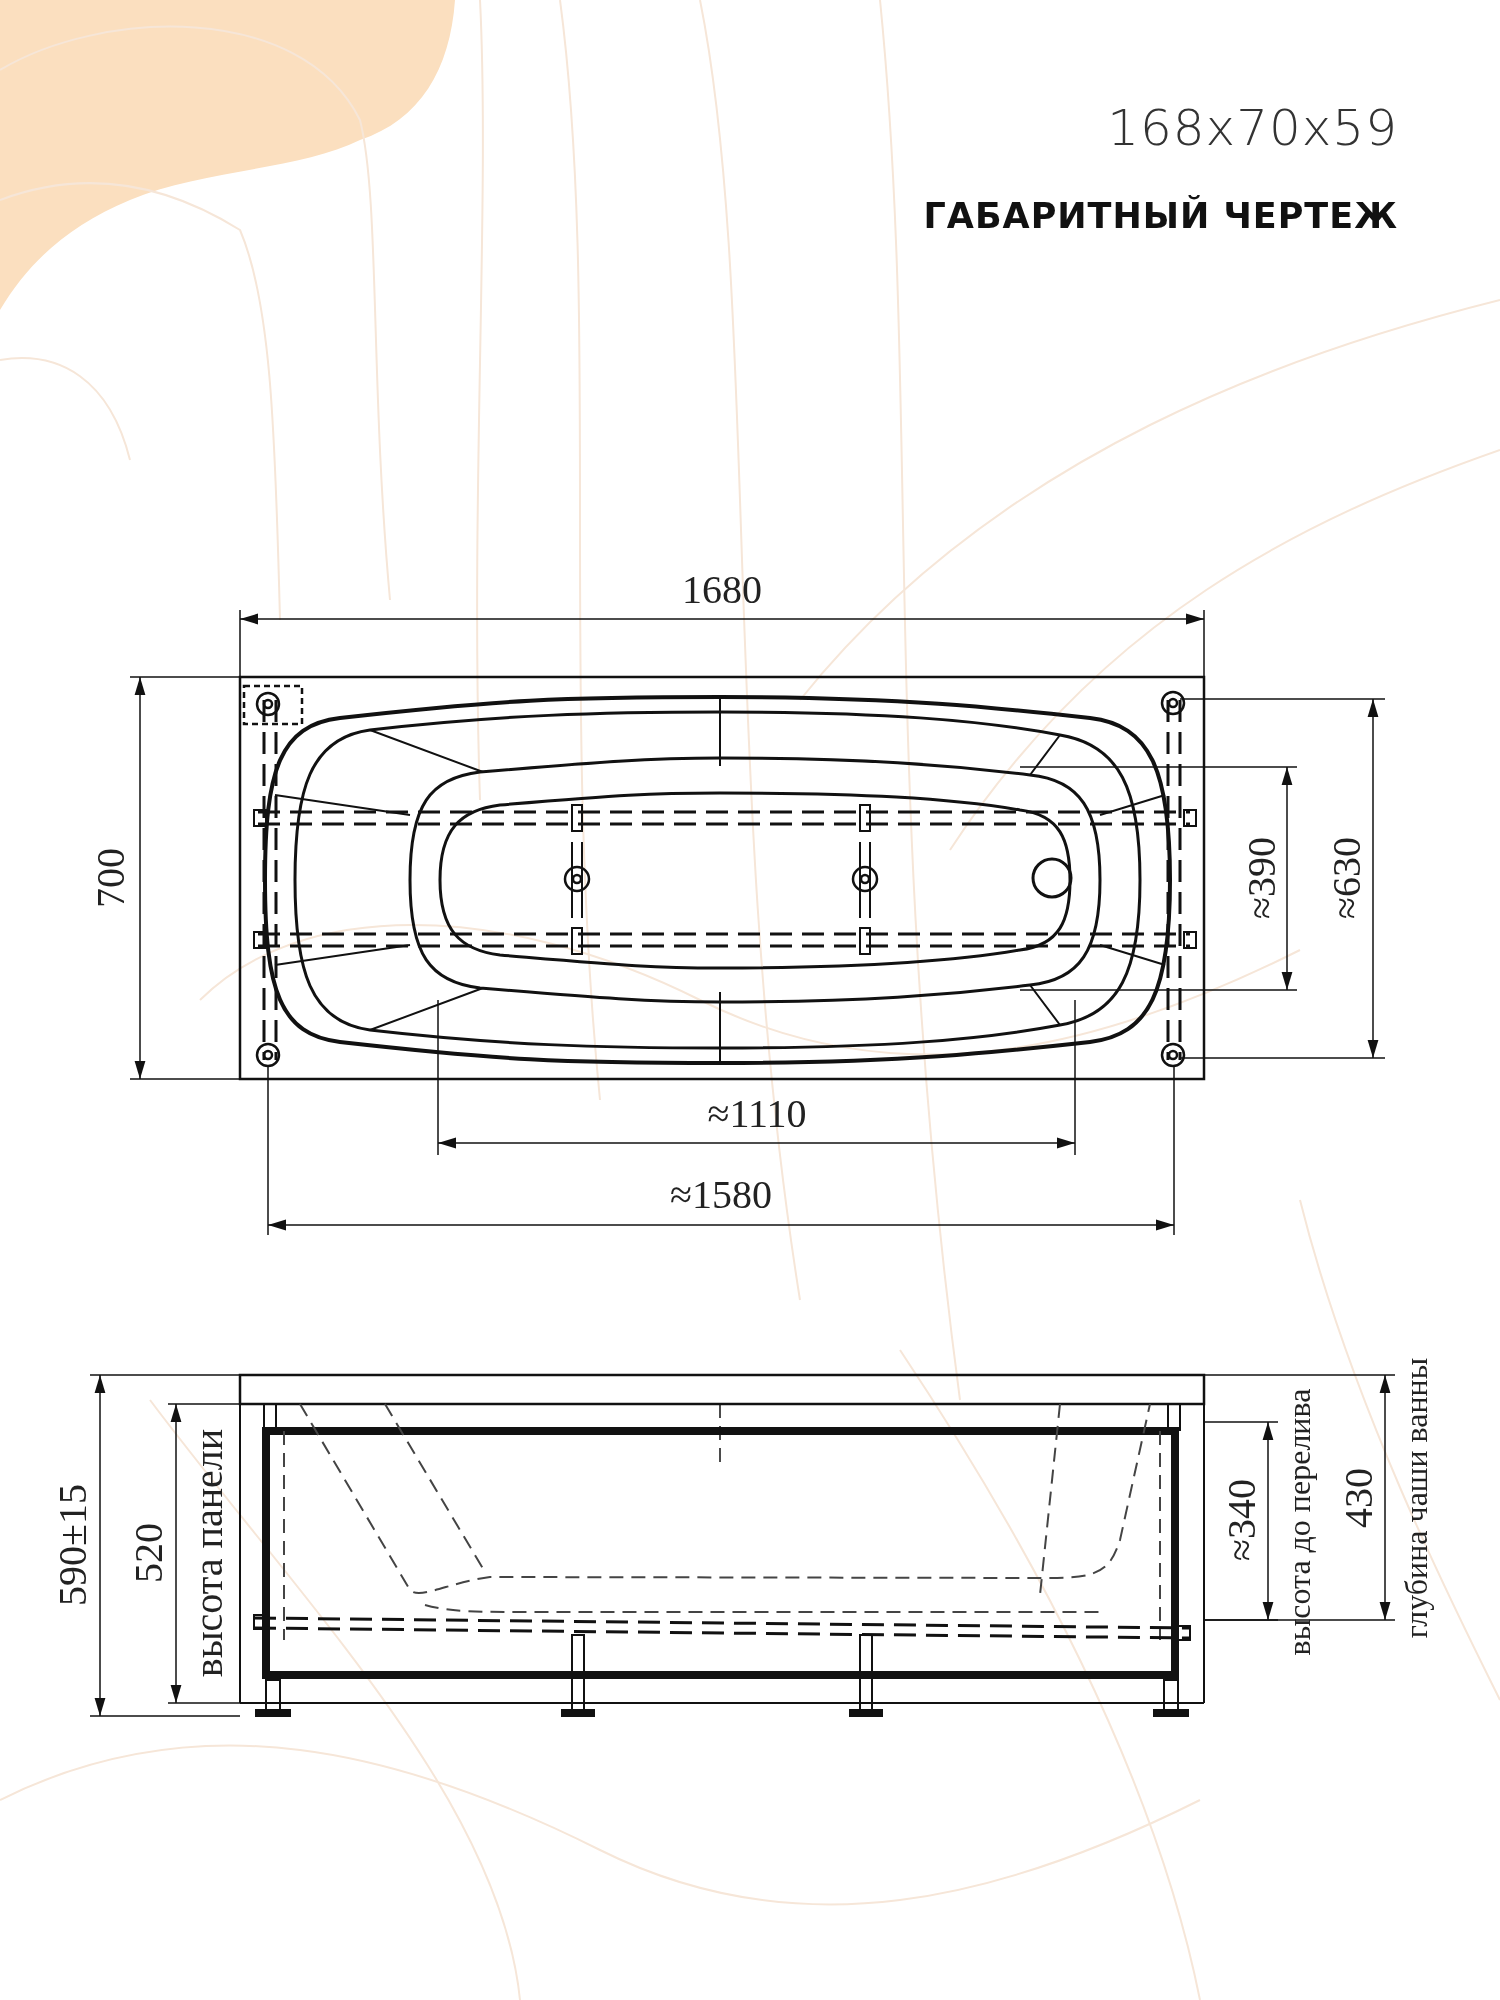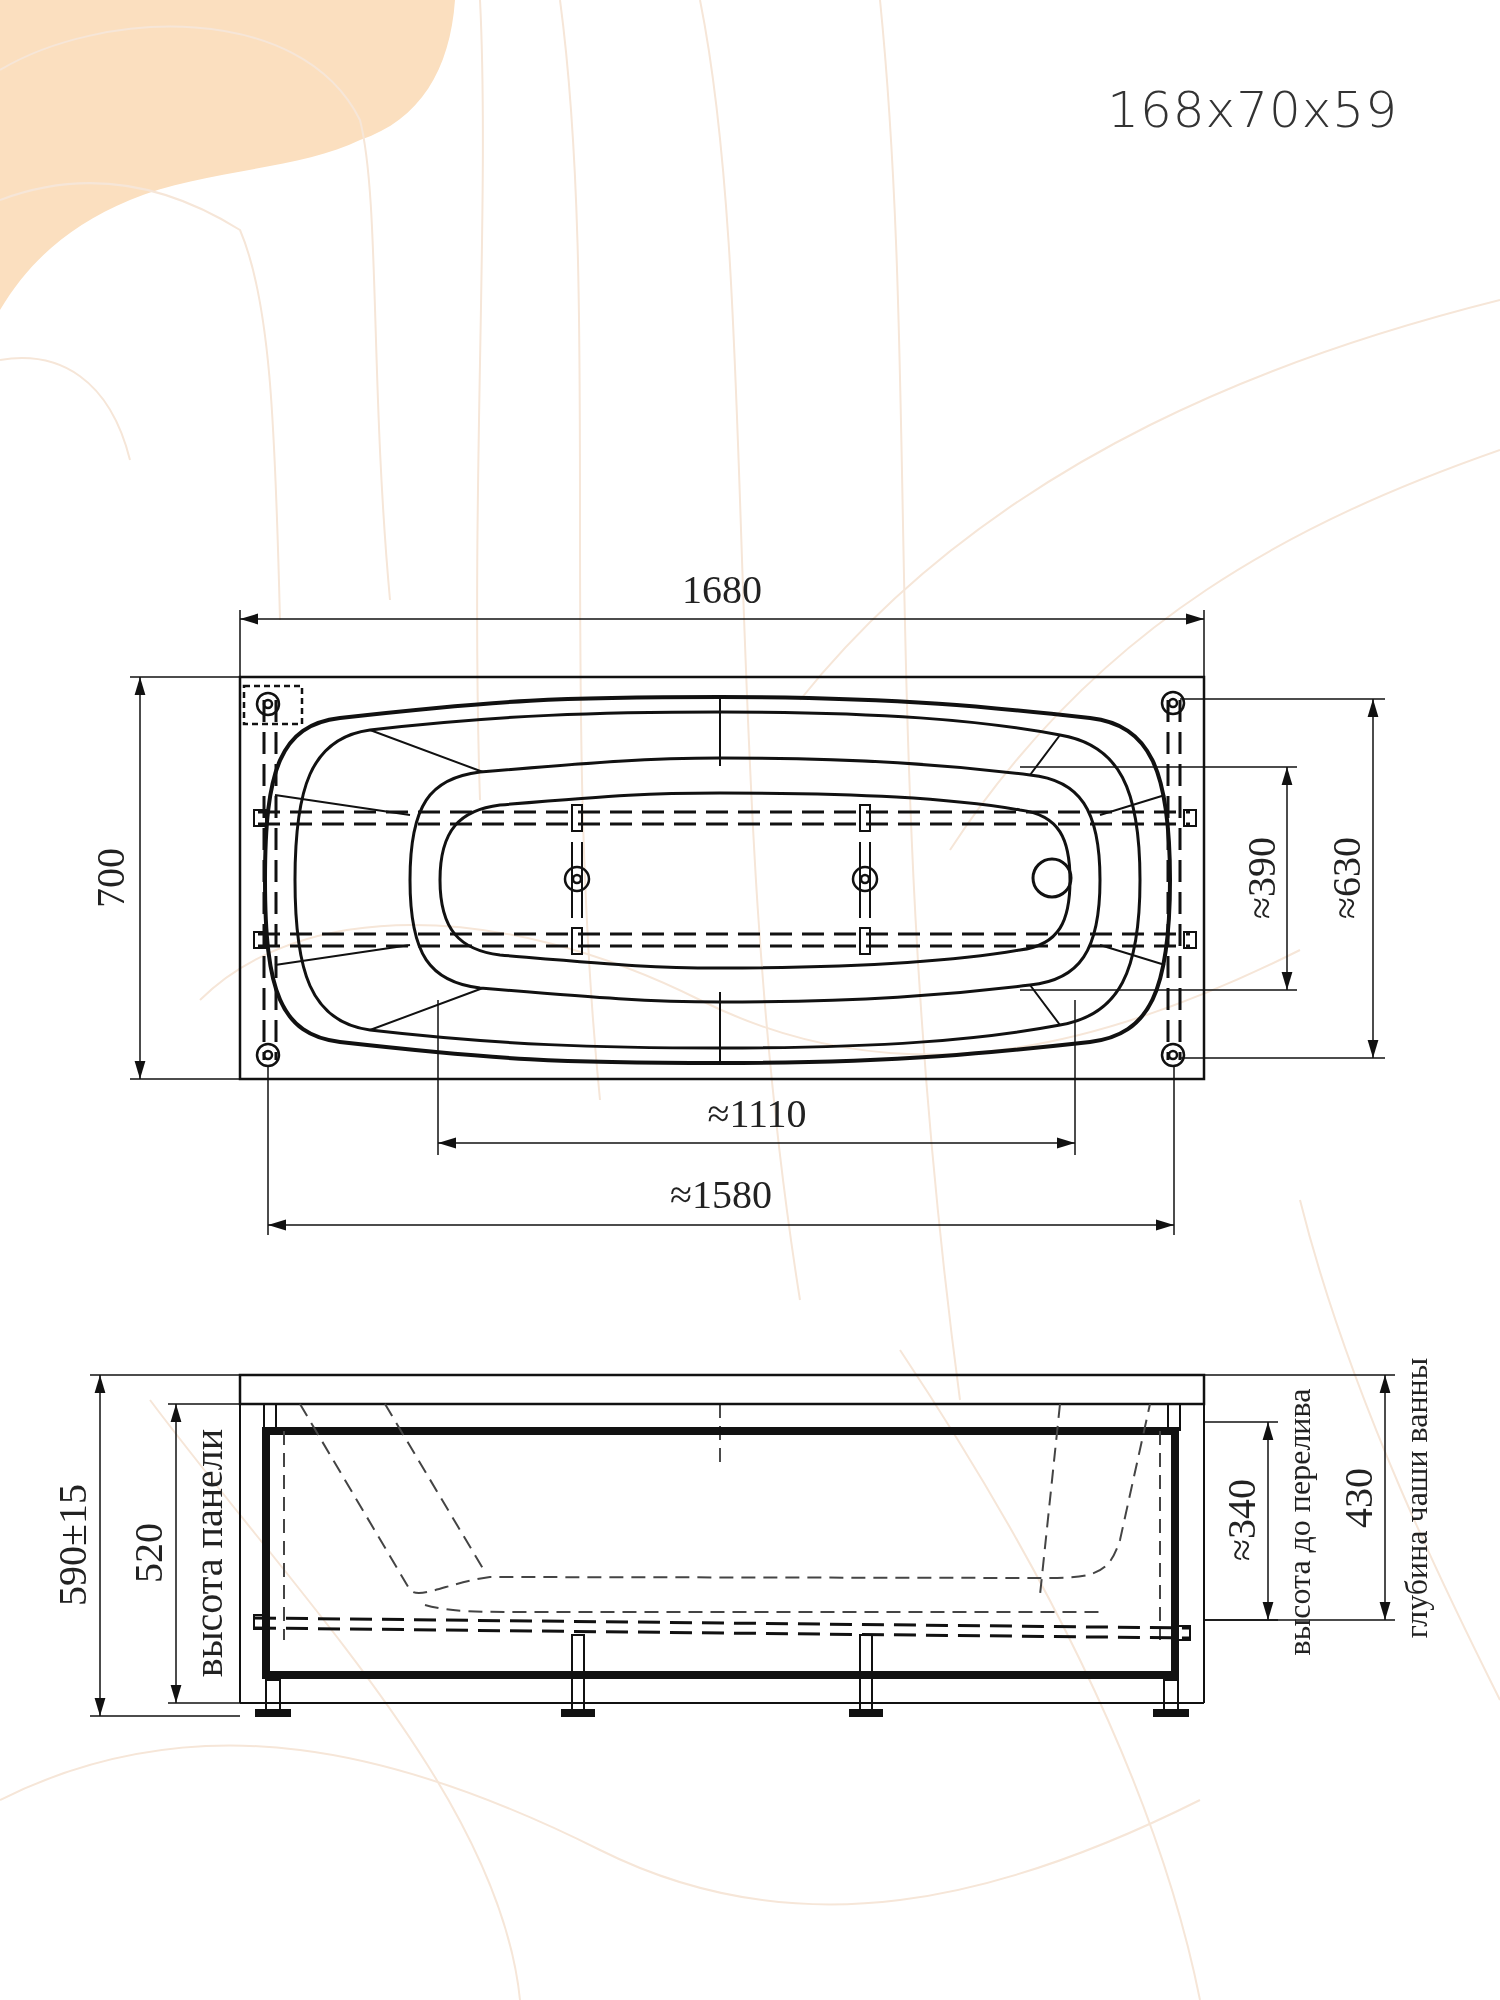--- a/index.html
+++ b/index.html
@@ -1,20 +1,20 @@
 <!DOCTYPE html>
 <html><head>
 <meta charset="utf-8">
 <style>
   html, body { margin:0; padding:0; }
   body { width:1500px; height:2000px; position:relative; background:#ffffff; overflow:hidden; font-family:"Liberation Sans", sans-serif; }
   .bg { position:absolute; left:0; top:0; width:1500px; height:2000px; }
   .header { position:absolute; right:102px; top:80px; text-align:right; }
   .brand { font-family:"DejaVu Sans", sans-serif; font-weight:bold; font-size:92px; line-height:100px; letter-spacing:2px; }
-  .size { font-family:"DejaVu Sans", sans-serif; font-weight:200; font-size:50px; line-height:60px; color:#333; letter-spacing:1px; }
+  .size { font-family:"DejaVu Sans", sans-serif; font-weight:200; font-size:50px; line-height:60px; color:#333; margin-top:18px; letter-spacing:1px; }
   .subtitle { font-family:"DejaVu Sans", sans-serif; font-weight:bold; font-size:35px; line-height:44px; color:#111; margin-top:36px; letter-spacing:1px; }
   .drawing { position:absolute; left:0; top:0; width:1500px; height:2000px; }
   .dim { font-family:"Liberation Serif", serif; font-size:40px; fill:#222; }
   .dim-sm { font-family:"Liberation Serif", serif; font-size:32px; fill:#222; }
 </style>
 </head>
 <body>
 
 <svg class="bg" viewBox="0 0 1500 2000">
   <path d="M0,0 L455,0 C450,70 420,120 360,140 C300,170 200,170 130,200 C70,225 30,260 0,310 Z" fill="#FBDFBF"></path>
@@ -31,20 +31,21 @@
     <path d="M200,1000 C300,900 500,900 700,1000 C900,1100 1100,1050 1300,950"></path>
     <path d="M0,1800 C200,1700 400,1750 600,1850 C800,1950 1000,1900 1200,1800"></path>
     <path d="M150,1400 C300,1600 500,1800 520,2000"></path>
     <path d="M900,1350 C1000,1500 1150,1750 1200,2000"></path>
     <path d="M1300,1200 C1350,1400 1450,1600 1500,1700"></path>
   </g>
 </svg>
 
 <div class="header">
   <div class="size">168x70x59</div>
+  <div class="subtitle">ГАБАРИТНЫЙ ЧЕРТЕЖ</div>
 </div>
 
 <svg class="drawing" viewBox="0 0 1500 2000">
   <defs>
     <marker id="arr" viewBox="0 0 10 10" refX="10" refY="5" markerWidth="12" markerHeight="12" orient="auto-start-reverse">
       <path d="M0,2 L10,5 L0,8 Z" fill="#111"></path>
     </marker>
   </defs>
 
   <g stroke="#111" fill="none">

